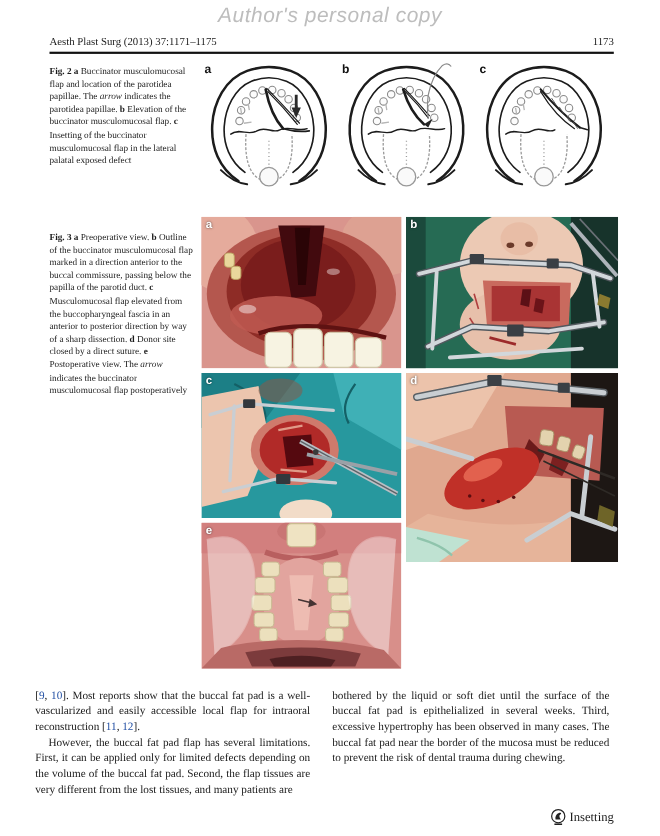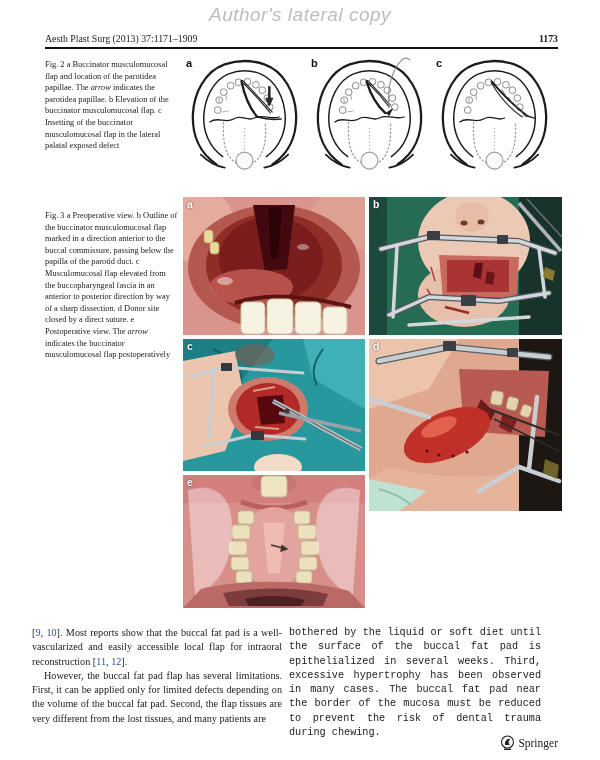--- a/index.html
+++ b/index.html
@@ -3,59 +3,59 @@
 <meta charset="utf-8">
 <style>
   html,body{margin:0;padding:0;background:#fff;}
   .page{position:relative;width:600px;height:760px;background:#ffffff;overflow:hidden;
         font-family:"Liberation Serif",serif;color:#1a1a1a;}
   .watermark{position:absolute;top:4px;left:0;width:100%;text-align:center;
         font-family:"Liberation Sans",sans-serif;font-style:italic;font-size:19px;
         color:var(--watermark-color,#bdbdbd);letter-spacing:.5px;}
   .header-row{position:absolute;top:33px;left:45px;width:513px;font-size:9.8px;}
   .journal-ref{position:absolute;left:0;top:0;}
-  .page-number{position:absolute;right:0;top:0;font-weight:bold;}
+  .page-number{position:absolute;right:0;top:0;}
   .header-rule{position:absolute;top:47px;left:45px;width:513px;height:1.5px;background:#111;}
   .fig-caption{position:absolute;font-size:8.4px;line-height:11.6px;text-align:left;}
   #fig2-caption{top:59px;left:45px;width:131px;}
   #fig3-caption{top:210px;left:45px;width:133px;}
-  .seg-b{font-weight:normal;}
+  .seg-b{font-weight:bold;}
   .seg-i{font-style:italic;margin-top:18px;}
   .seg-cite{color:var(--cite-color,#2451a4);}
   .fig2-panels{position:absolute;left:185px;top:56px;display:flex;gap:6px;}
   .fig2-panel{position:relative;width:119px;height:118px;}
   .fig2-letter{position:absolute;left:1px;top:1px;font-family:"Liberation Sans",sans-serif;
         font-weight:bold;font-size:11px;color:#111;}
   .fig3-photos{position:absolute;left:183px;top:197px;width:379px;height:412px;}
   .photo{position:absolute;overflow:hidden;}
   #photo-a{left:0;top:0;width:182px;height:138px;}
   #photo-b{left:186px;top:0;width:193px;height:138px;}
   #photo-c{left:0;top:142px;width:182px;height:132px;}
   #photo-d{left:186px;top:142px;width:193px;height:172px;}
   #photo-e{left:0;top:278px;width:182px;height:133px;}
   .photo-letter{position:absolute;left:4px;top:1px;font-family:"Liberation Sans",sans-serif;
         font-weight:bold;font-size:10.5px;color:#fff;text-shadow:0 0 2px rgba(0,0,0,.7);}
   .body-col{position:absolute;top:626px;font-size:10.2px;line-height:14.3px;text-align:justify;}
   #col-left{left:32px;width:250px;}
-  #col-right{left:289px;width:252px;font-family:Liberation Mono, monospace;}
+  #col-right{left:302px;width:252px;}
   .bodypara{margin:0;}
   .bodypara.indent{text-indent:12px;}
   .springer{position:absolute;right:42px;top:735px;display:flex;align-items:center;gap:3px;
         font-size:11.5px;color:#1a1a1a;}
   svg{display:block;}
 </style>
 </head>
 <body>
 
 <div class="page">
 
-  <div class="watermark">Author's lateral copy</div>
+  <div class="watermark">Author's personal copy</div>
 
   <div class="header-row">
-    <span class="journal-ref">Aesth Plast Surg (2013) 37:1171–1909</span>
+    <span class="journal-ref">Aesth Plast Surg (2013) 37:1171–1175</span>
     <span class="page-number">1173</span>
   </div>
   <div class="header-rule"></div>
 
   <div class="fig-caption" id="fig2-caption"><span class="seg-b">Fig. 2</span><span>  </span><span class="seg-b">a</span><span> Buccinator musculomucosal flap and location of the parotidea papillae. The </span><span class="seg-i">arrow</span><span> indicates the parotidea papillae. </span><span class="seg-b">b</span><span> Elevation of the buccinator musculomucosal flap. </span><span class="seg-b">c</span><span> Insetting of the buccinator musculomucosal flap in the lateral palatal exposed defect</span></div>
 
   <div class="fig2-panels">
 
     <div class="fig2-panel">
       <span class="fig2-letter">a</span>
@@ -360,16 +360,16 @@
   <div class="body-col" id="col-right">
       <p class="bodypara"><span>bothered by the liquid or soft diet until the surface of the buccal fat pad is epithelialized in several weeks. Third, excessive hypertrophy has been observed in many cases. The buccal fat pad near the border of the mucosa must be reduced to prevent the risk of dental trauma during chewing.</span></p>
     </div>
 
   <div class="springer">
     <svg width="15" height="16" viewBox="0 0 15 16">
       <circle cx="7.5" cy="7" r="6" fill="none" stroke="#222" stroke-width="1.1"></circle>
       <path d="M5,10 C4.5,7.5 5.5,5 8,4 C9.5,3.4 10.5,4 10,5 C9,5.4 8.5,6 8.6,7.2 C8.7,8.5 9.5,9.2 10,10 Z" fill="#222"></path>
       <rect x="4" y="13.6" width="7" height="1.4" fill="#222"></rect>
     </svg>
-    <span>Springer</span>
+    <span>Insetting</span>
   </div>
 
 </div>
 
 </body></html>

